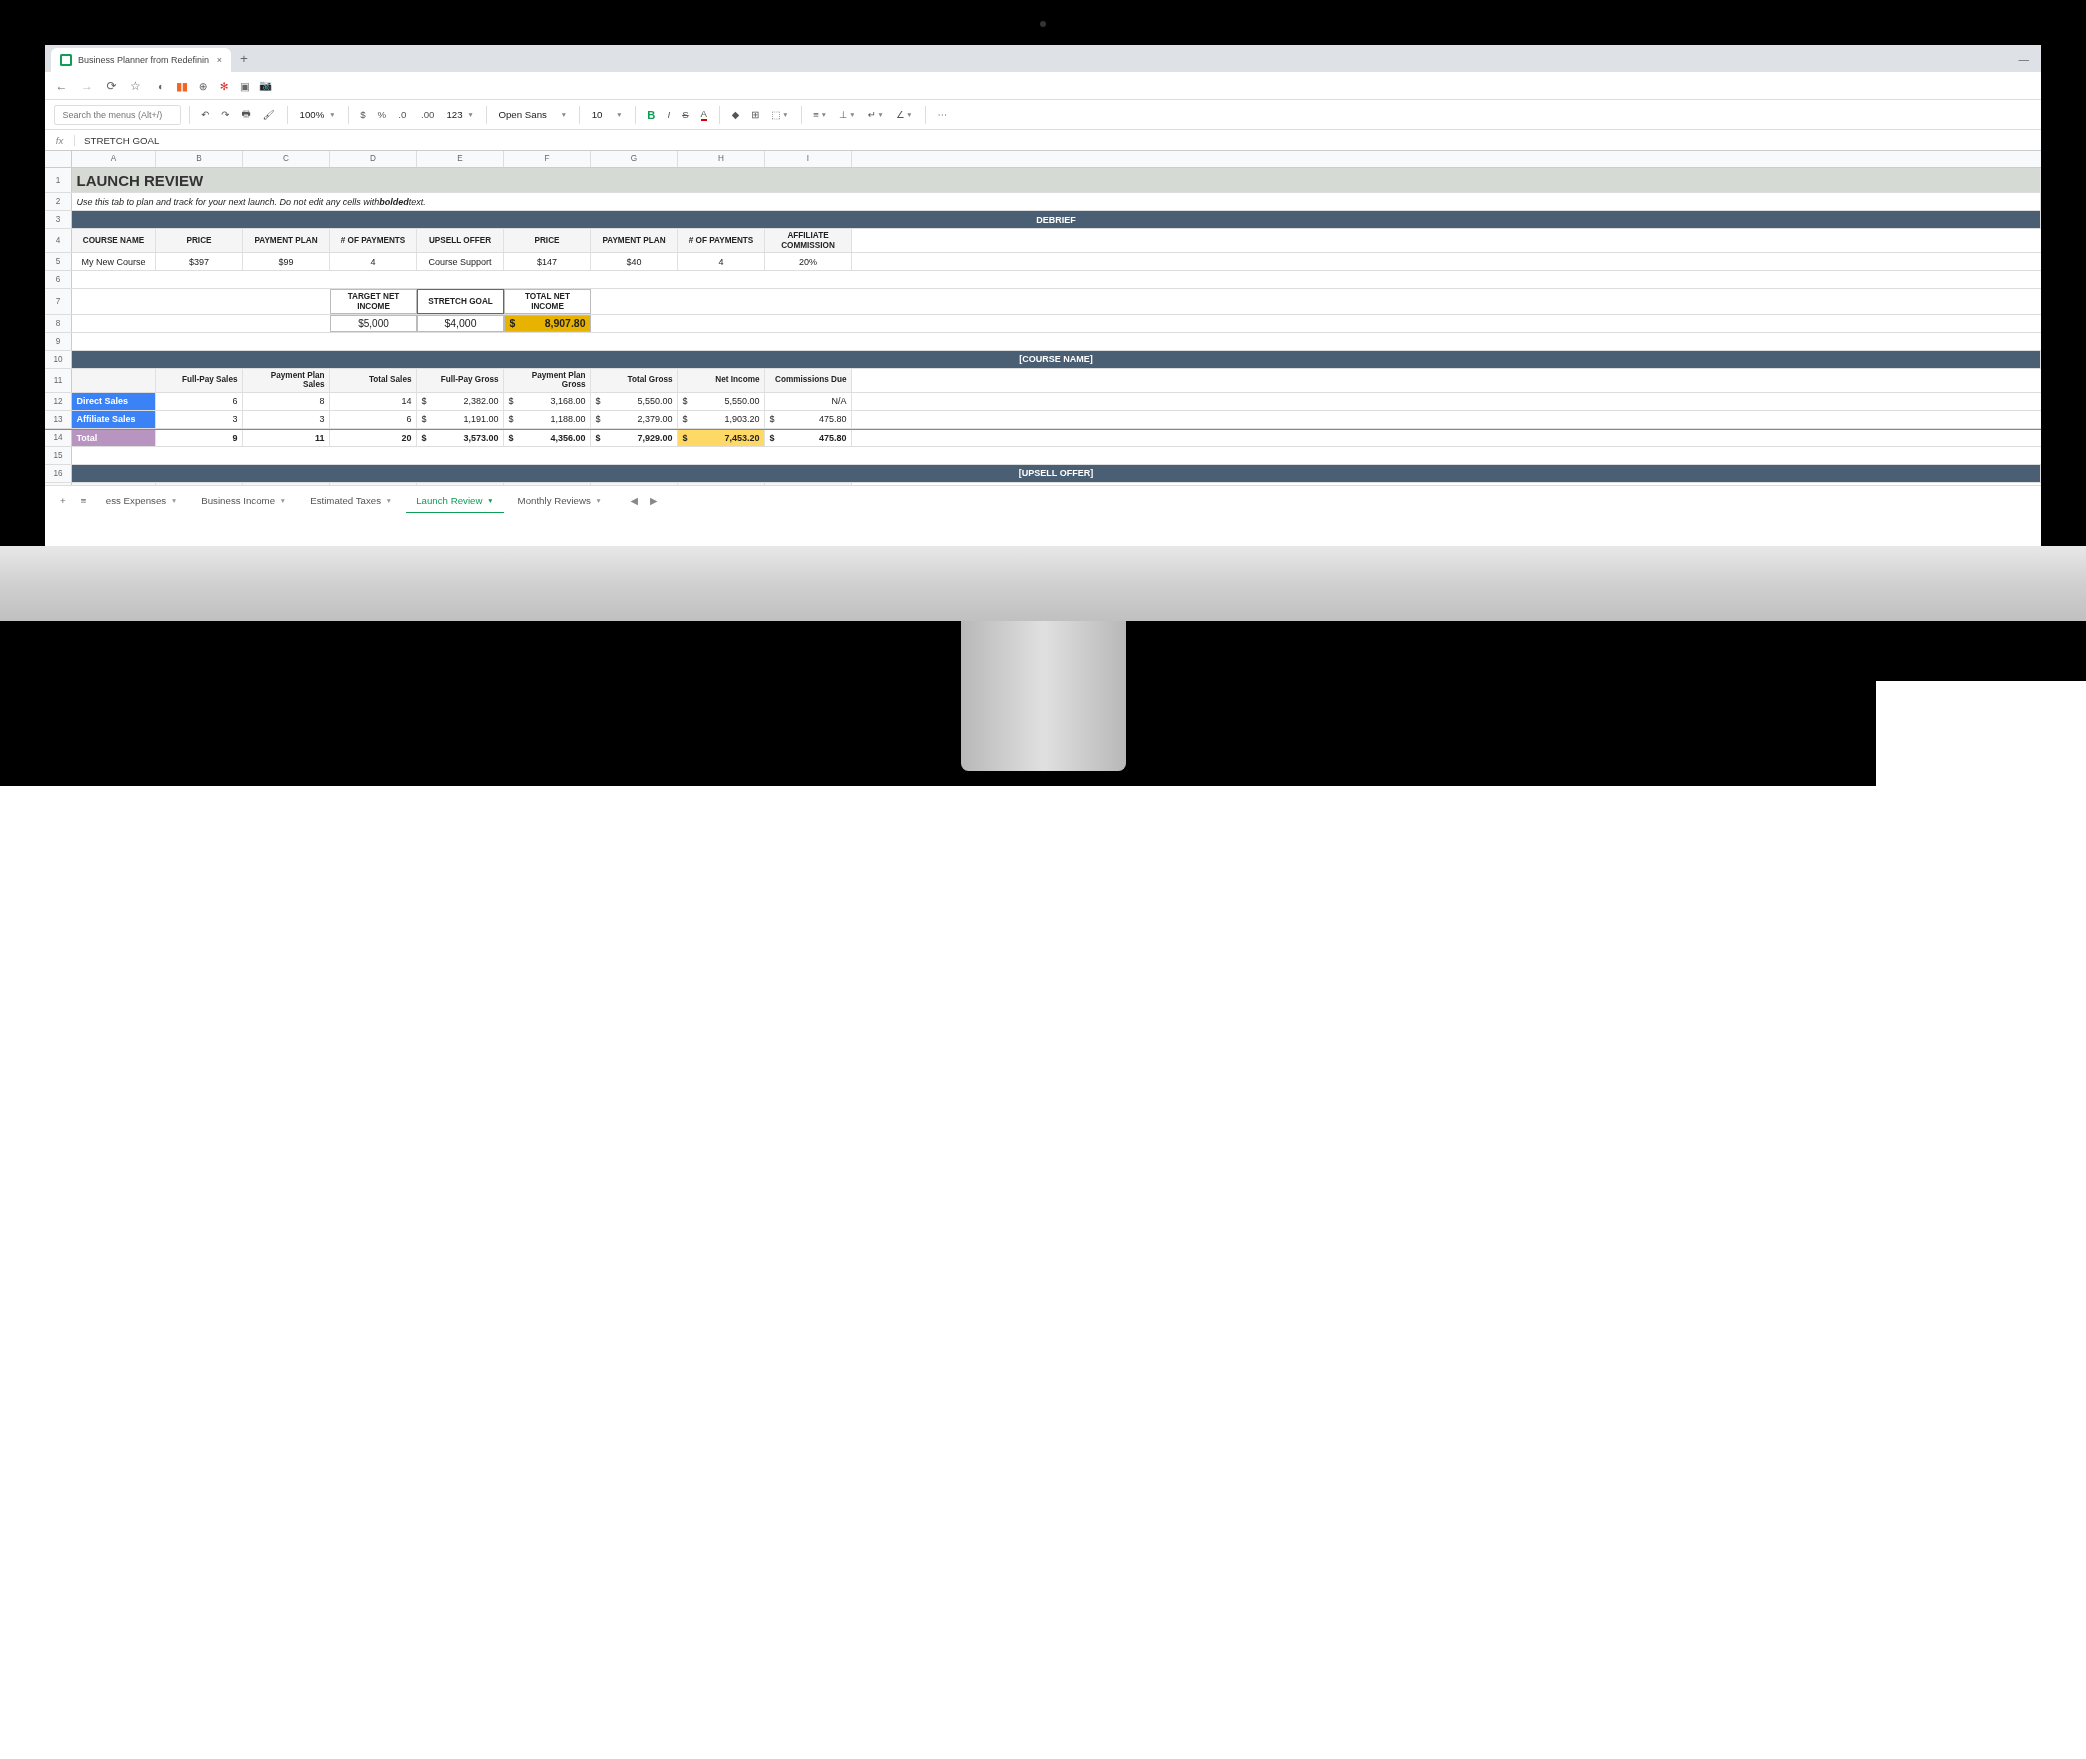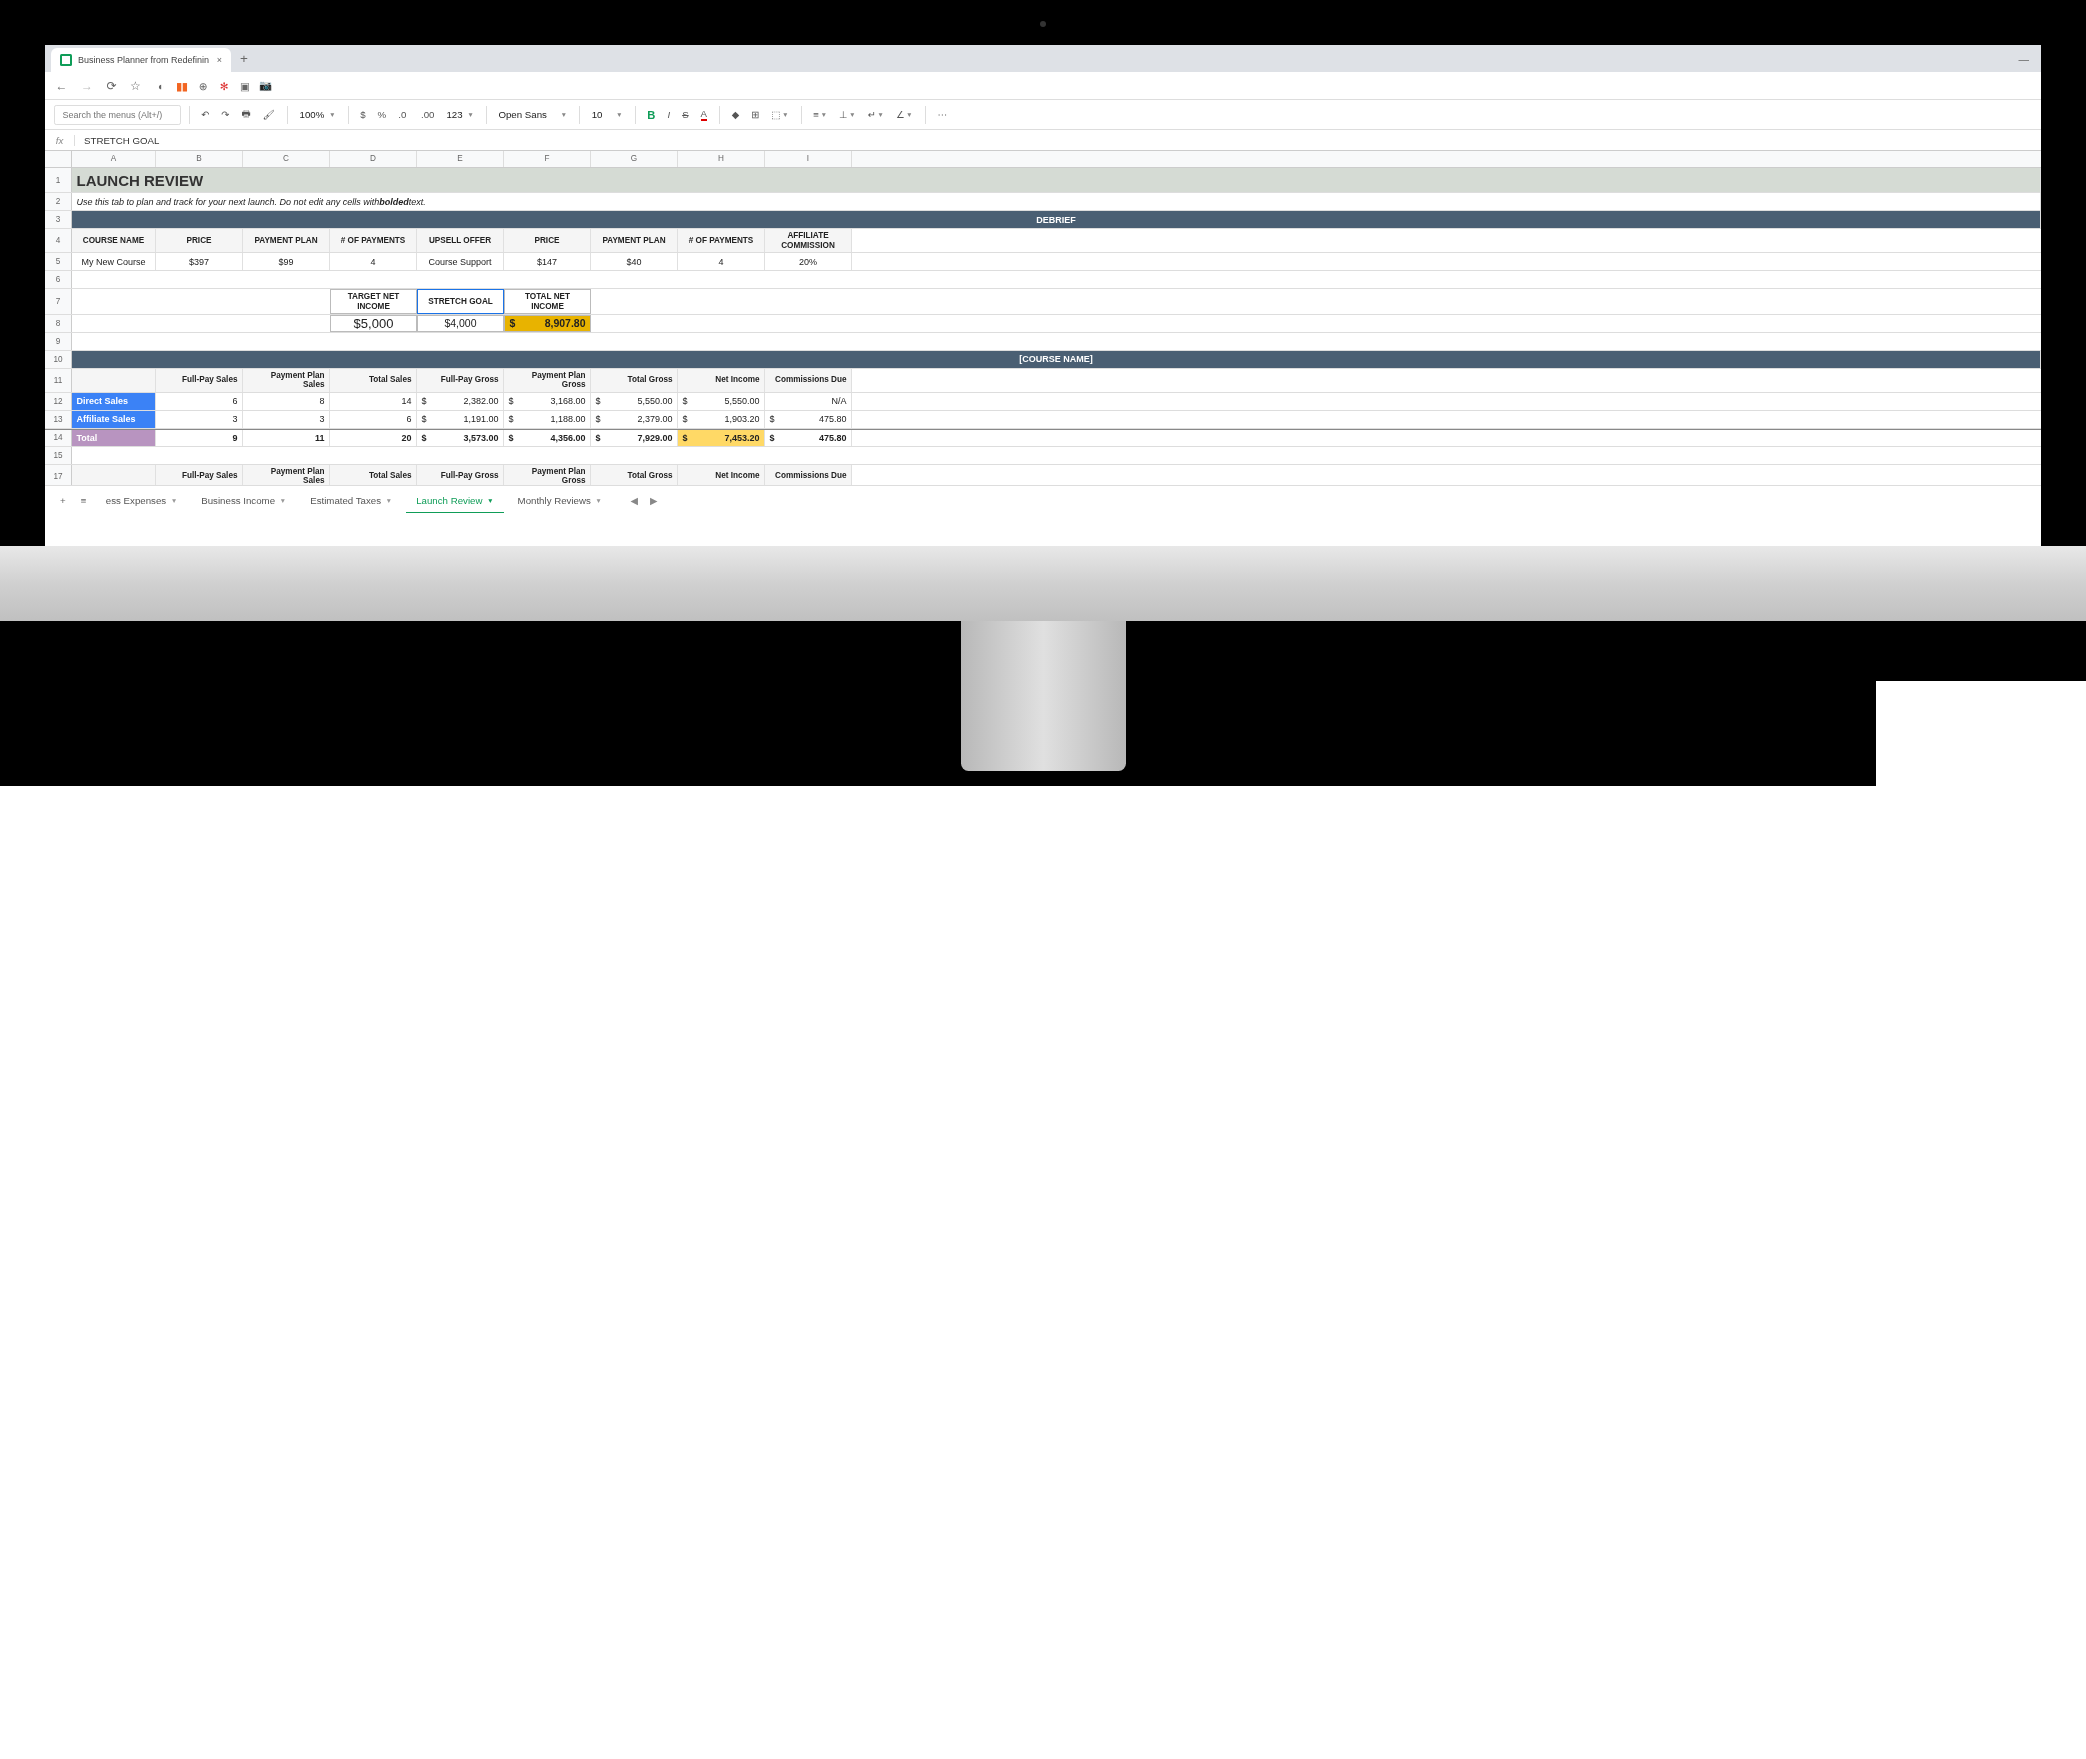--- a/index.html
+++ b/index.html
@@ -257,21 +257,21 @@
           <div class="cell colG" style="border-right:none;"></div>
           <div class="cell colH" style="border-right:none;"></div>
           <div class="cell colI" style="border-right:none;"></div>
         </div>
 
         <div class="row" style="height:18px;">
           <div class="row-h">8</div>
           <div class="cell colA" style="border-right:none;"></div>
           <div class="cell colB" style="border-right:none;"></div>
           <div class="cell colC" style="border-right:none;"></div>
-          <div class="cell center colD" style="border:0.7px solid #bbb;font-size:13px;">$5,000</div>
+          <div class="cell center colD" style="border:0.7px solid #bbb;font-size:10px;">$5,000</div>
           <div class="cell center colE" style="border:0.7px solid #bbb;font-size:10.5px;">$4,000</div>
           <div class="cell gold-cell colF" style="border:0.7px solid #bbb;font-size:10.5px;font-weight:bold;">
             <div class="money">
                 <span>$</span>
                 <span>8,907.80</span>
               </div>
           </div>
           <div class="cell colG" style="border-right:none;"></div>
           <div class="cell colH" style="border-right:none;"></div>
           <div class="cell colI" style="border-right:none;"></div>
@@ -407,20 +407,24 @@
                 <span>475.80</span>
               </div>
             </div>
         </div>
 
         <div class="row" style="height:12px;">
           <div class="row-h">15</div>
           <div class="cell wide" style="width:778px;border-right:none;"></div>
         </div>
 
+        <div class="row">
+          <div class="row-h">16</div>
+          <div class="cell hdr-blue wide" style="width:778px;">[UPSELL OFFER]</div>
+        </div>
 
         <div class="row" style="height:24px;">
           <div class="row-h">17</div>
           <div class="cell hdr-gray colA"></div>
           <div class="cell hdr-gray colB right">Full-Pay Sales</div>
           <div class="cell hdr-gray colC right" style="text-align:right;">Payment Plan Sales</div>
           <div class="cell hdr-gray colD right">Total Sales</div>
           <div class="cell hdr-gray colE right">Full-Pay Gross</div>
           <div class="cell hdr-gray colF right" style="text-align:right;">Payment Plan Gross</div>
           <div class="cell hdr-gray colG right">Total Gross</div>

